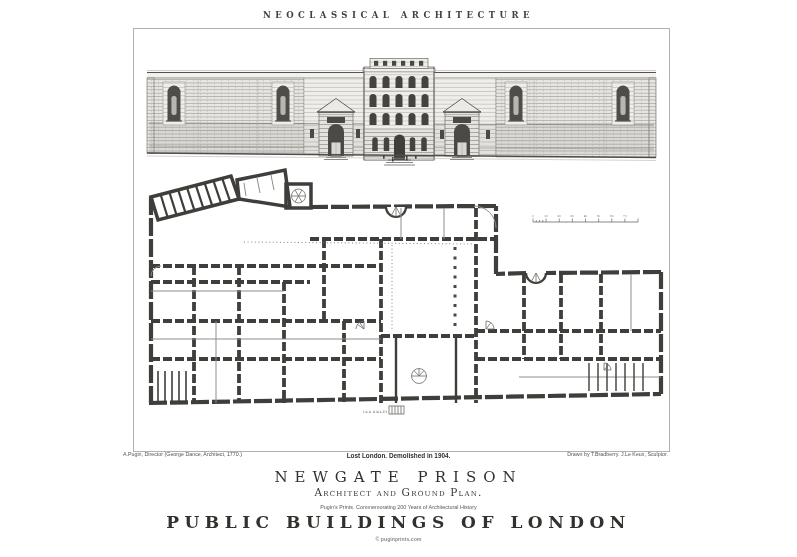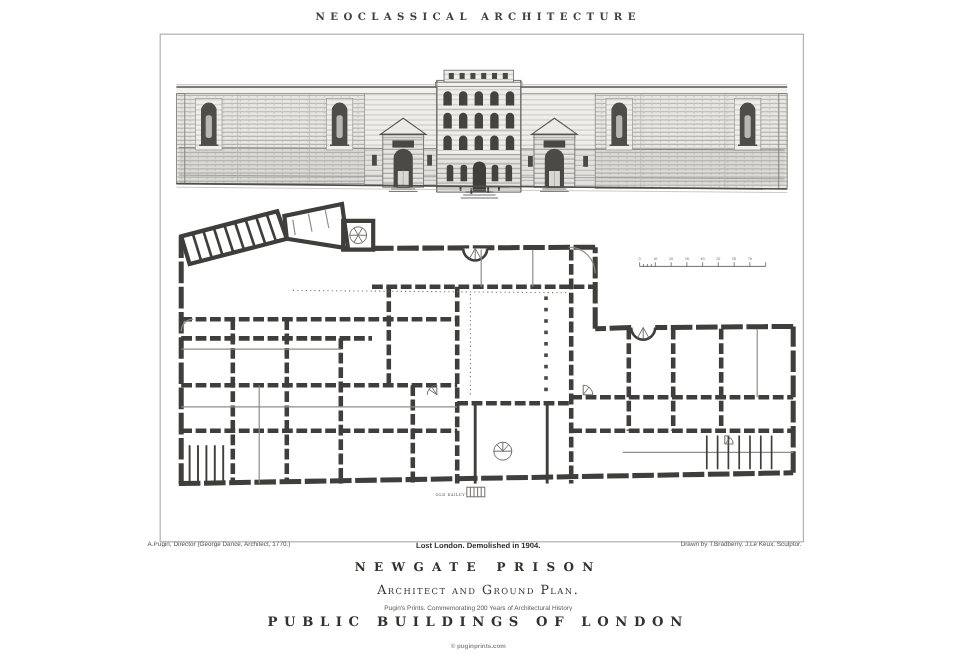--- a/index.html
+++ b/index.html
@@ -6,24 +6,24 @@
   .page{position:relative;width:797px;height:557px;background:#ffffff;overflow:hidden;
         font-family:"DejaVu Serif", serif;color:#3a3835;}
   .center-text{position:absolute;left:0;right:0;text-align:center;white-space:nowrap;}
   .header-title{top:10px;font-size:8.5px;font-weight:600;letter-spacing:4.5px;color:#44423e;}
   .frame{position:absolute;left:133px;top:28px;width:535px;height:422px;border:1px solid #b3b1ad;}
   .frame svg{display:block;width:535px;height:422px;}
   .caption{position:absolute;top:451px;font-size:5.3px;color:#55534f;font-family:"Liberation Sans",sans-serif;}
   .caption-left{left:123px;}
   .caption-right{right:129px;text-align:right;}
   .subtitle{top:452px;font-size:6.4px;font-weight:bold;color:#2f2d2a;font-family:"Liberation Sans",sans-serif;}
-  .main-title{top:468px;font-size:10px;font-weight:700;letter-spacing:7px;color:#33312d;}
+  .main-title{top:468px;font-size:15px;font-weight:400;letter-spacing:7px;color:#33312d;}
   .drawing-title{top:486px;font-size:10.5px;font-variant:small-caps;letter-spacing:1.2px;color:#3a3834;}
   .series-note{top:504px;font-size:5.4px;color:#5a5854;font-family:"Liberation Sans",sans-serif;}
-  .series-title{top:512px;font-size:11px;font-weight:600;letter-spacing:5.5px;color:#33312d;}
+  .series-title{top:512px;font-size:17px;font-weight:600;letter-spacing:5.5px;color:#33312d;}
   .watermark{top:536px;font-size:5.2px;font-weight:bold;color:#8f8d89;font-family:"Liberation Sans",sans-serif;}
   
   .wall{stroke:#403e3a;fill:none;stroke-linecap:butt;}
   .wall-th{stroke-width:4.2;stroke-dasharray:18 3;}
   .wall-in{stroke-width:3.8;stroke-dasharray:9 3;}
   .wall-solid{stroke-width:3.5;}
   .wall-md{stroke-width:2.4;}
   .thin{stroke:#8f8d88;stroke-width:1;fill:none;}
   .hair{stroke:#6b6965;stroke-width:0.8;fill:none;}
   .dotted{stroke:#77756f;stroke-width:0.9;stroke-dasharray:1 2.6;fill:none;}

